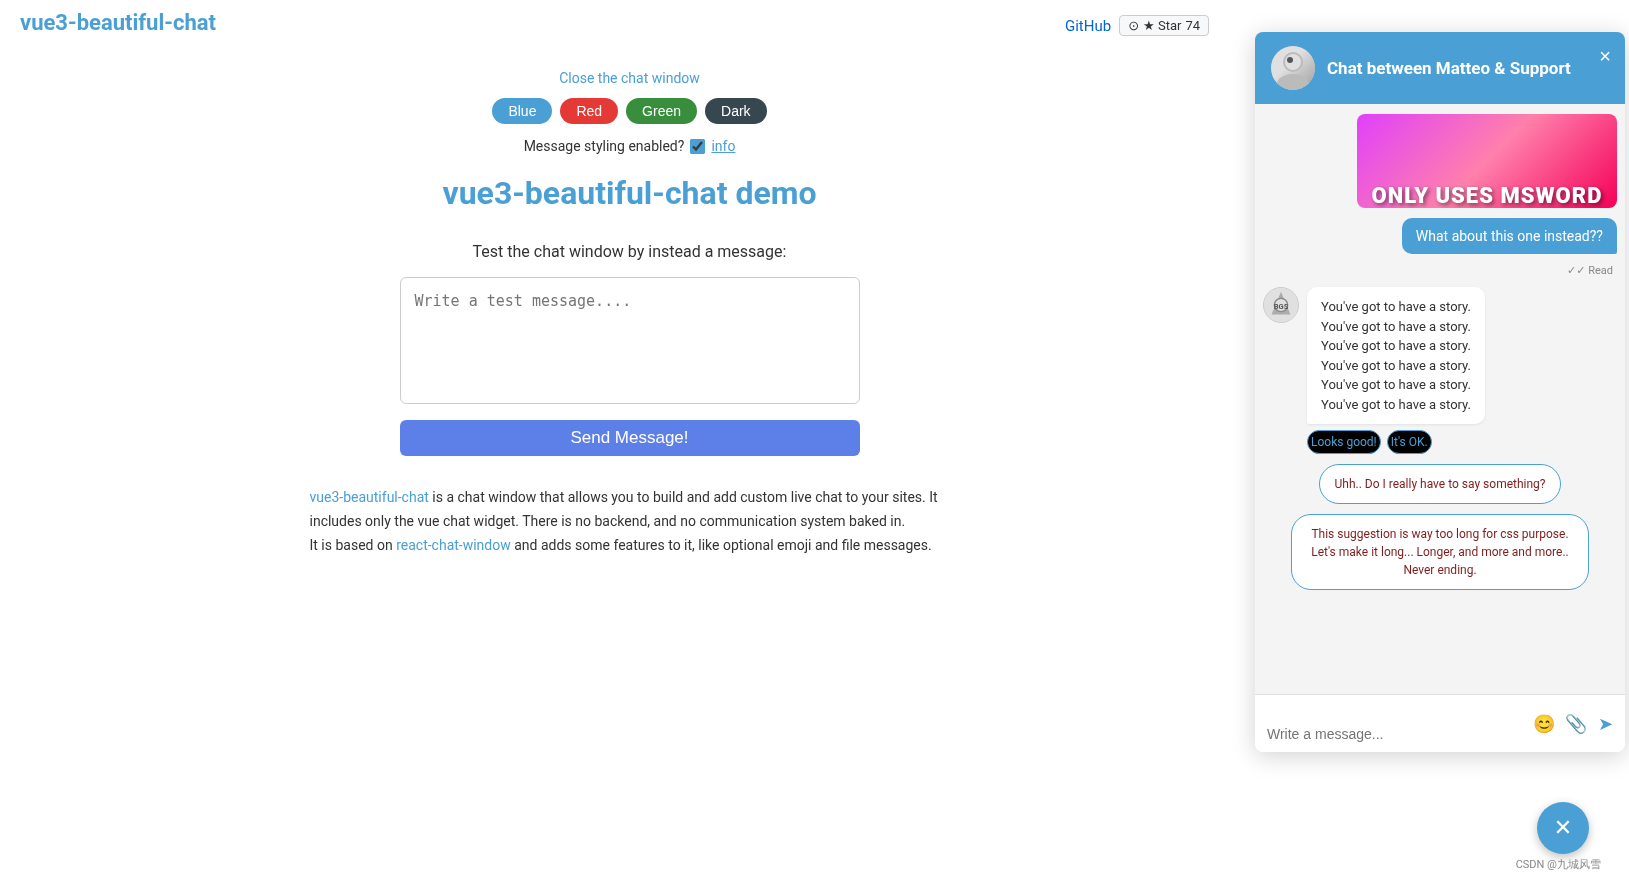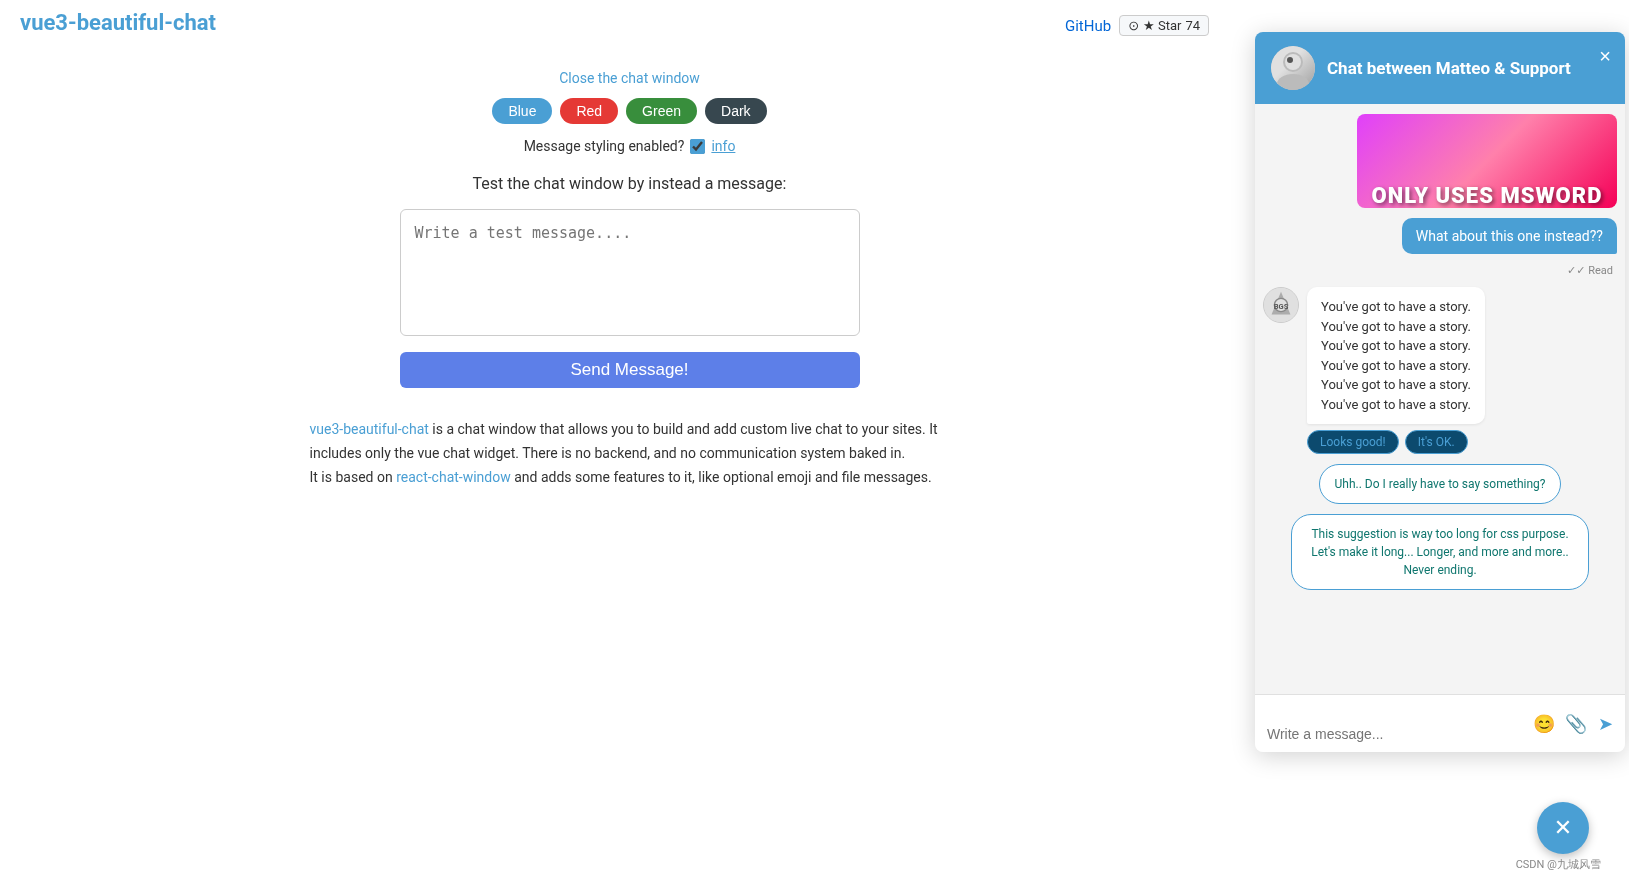--- a/index.html
+++ b/index.html
@@ -305,35 +305,35 @@
     .suggestions-row {
       display: flex;
       flex-wrap: wrap;
       gap: 6px;
       padding-left: 44px;
       margin-top: -4px;
     }
     .suggestion-chip {
       border: 1.5px solid #4a9fd4;
       border-radius: 20px;
-      padding: 4px 12px;
+      padding: 4px 3px;
       font-size: 12px;
       color: #4a9fd4;
-      background: #0c4a6e;
+      background: #000000;
       cursor: pointer;
       white-space: nowrap;
     }
 
     .msg-bubble-long {
       border: 1.5px solid #4a9fd4;
       border-radius: 20px;
       padding: 10px 14px;
       max-width: 88%;
       font-size: 12px;
-      color: #0f766e;
+      color: #7f1d1d;
       background: white;
       text-align: center;
       cursor: pointer;
       line-height: 1.5;
     }
 
     .chat-input-area {
       background: white;
       padding: 10px 12px;
       display: flex;
@@ -418,20 +418,21 @@
     <button class="color-btn btn-green">Green</button>
     <button class="color-btn btn-dark">Dark</button>
   </div>
 
   <div class="message-styling-row">
     <span>Message styling enabled?</span>
     <input type="checkbox" checked="" style="">
     <a class="info-link" href="#">info</a>
   </div>
 
+  <div class="demo-title">vue3-beautiful-chat demo</div>
 
   <div class="test-label">Test the chat window by instead a message:</div>
 
   <textarea class="message-textarea" placeholder="Write a test message...." style=""></textarea>
 
   <button class="send-btn">Send Message!</button>
 
   <div class="description-text">
     <a href="#">vue3-beautiful-chat</a><span> is a chat window that allows you to build and add custom live chat to your sites. It includes only the vue chat widget. There is no backend, and no communication system baked in.</span><br>
     <span>It is based on </span><a href="#">react-chat-window</a><span> and adds some features to it, like optional emoji and file messages.</span>

